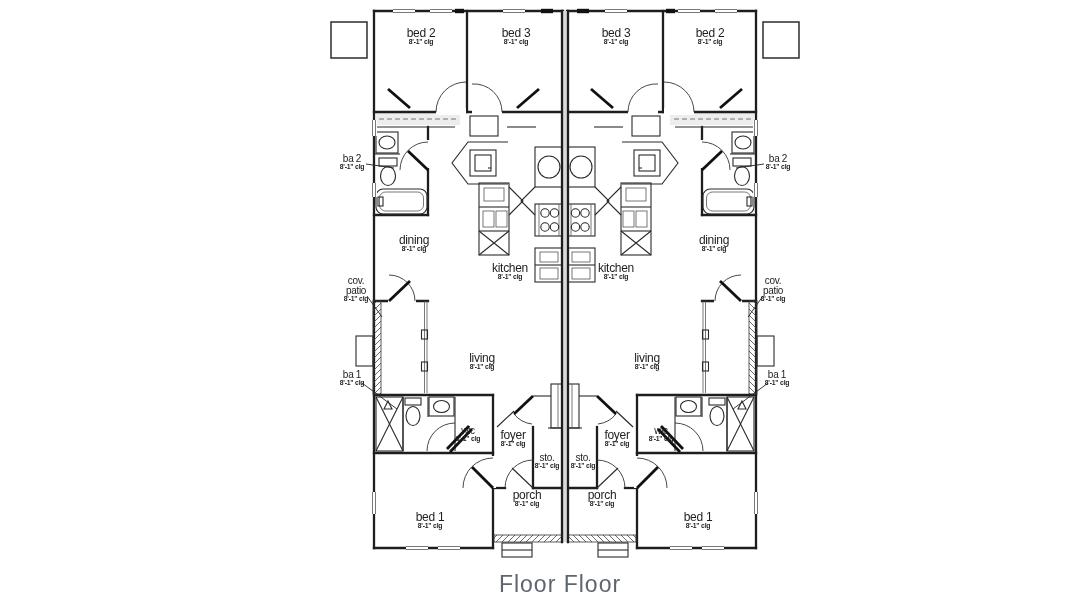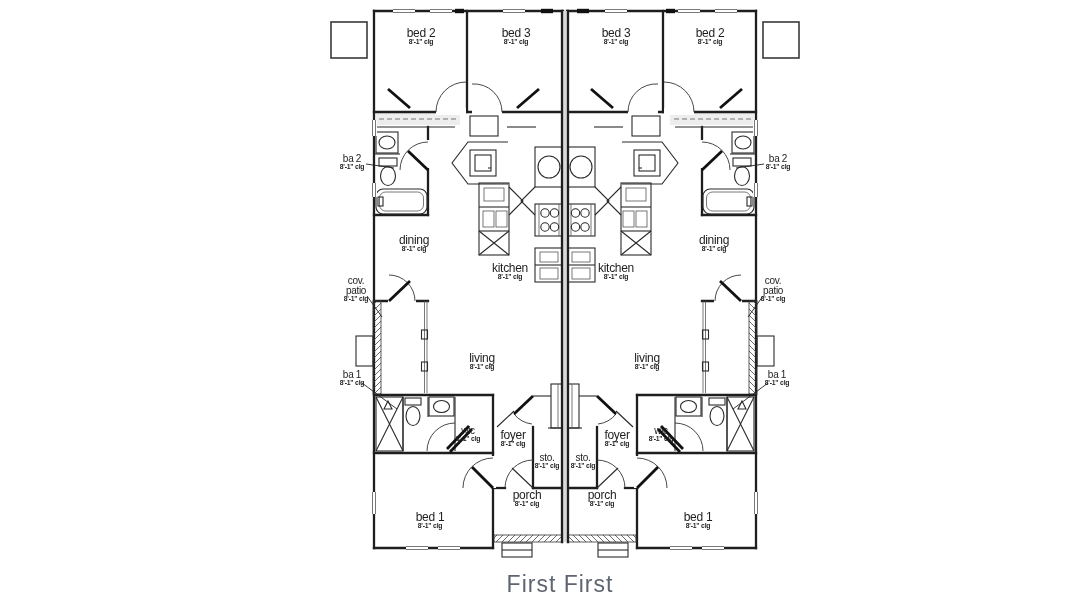--- a/index.html
+++ b/index.html
@@ -301,14 +301,14 @@
   </div>
   <div class="lbl" style="left:602px;top:489px">
     <div class="rn">porch</div>
     <div class="clg">8'-1" clg</div>
   </div>
   <div class="lbl" style="left:698px;top:511px">
     <div class="rn">bed 1</div>
     <div class="clg">8'-1" clg</div>
   </div>
 
-  <div id="title">First First</div>
+  <div id="title">Floor Floor</div>
 </div>
 
 </body></html>

